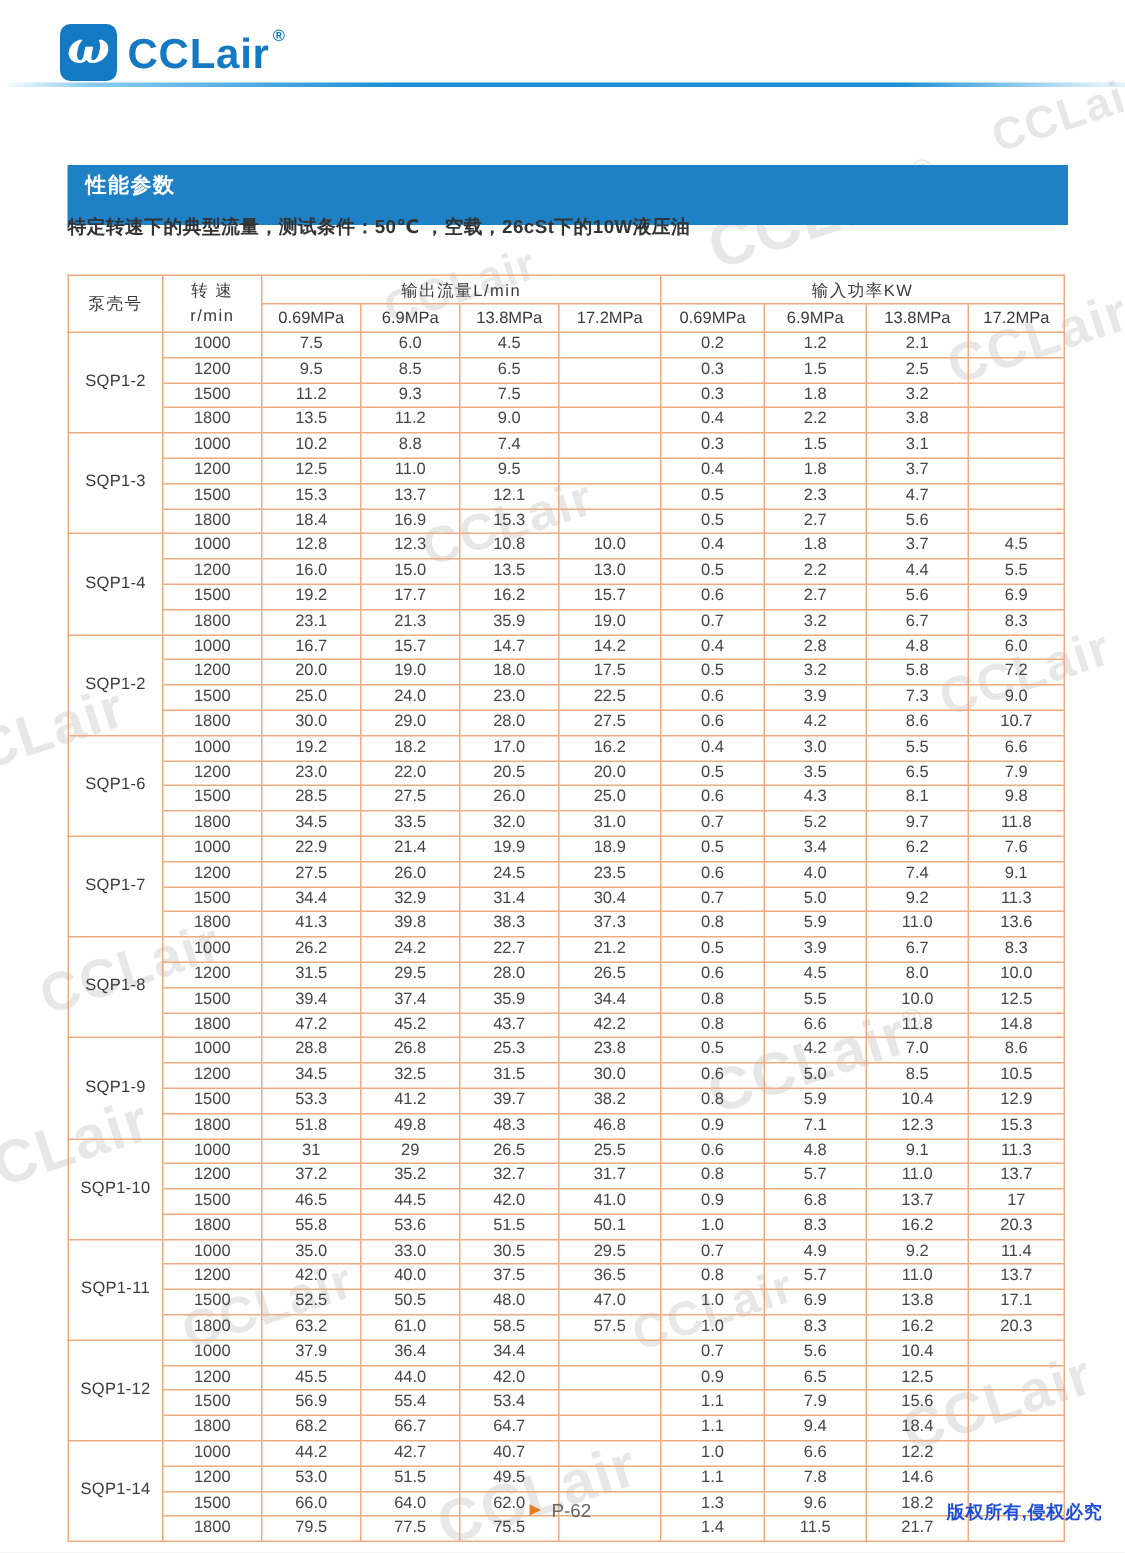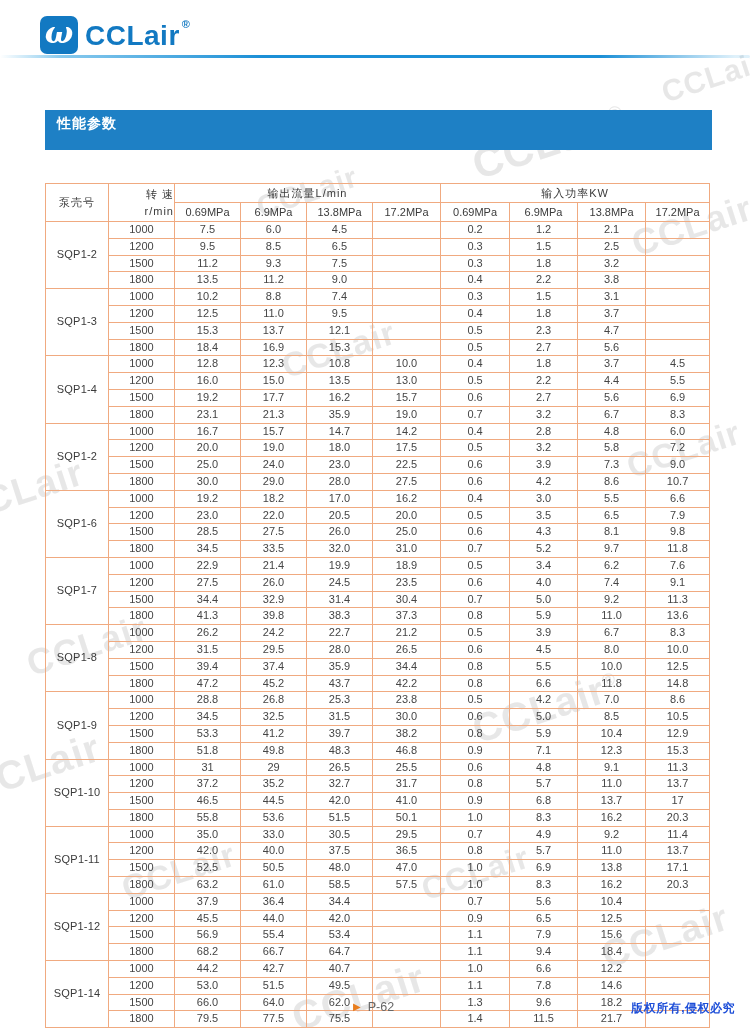--- a/index.html
+++ b/index.html
@@ -57,21 +57,21 @@
     font-size:11px;color:#454545;
   }
   table.perf th,table.perf td{
     border:1px solid #f0aa80;padding:0;text-align:center;
     font-weight:400;overflow:hidden;white-space:nowrap;
   }
   table.perf thead th{height:18px;font-weight:500;color:#3a3a3a;}
   table.perf thead th.cjk{letter-spacing:1px;}
   table.perf td{height:15.8px;line-height:15.8px;}
   td.model{font-weight:400;color:#3a3a3a;letter-spacing:.2px;}
-  th.speed-th div{line-height:17px;text-align:right;}
+  th.speed-th div{line-height:17px;}
   
   .footer-page{
     position:absolute;left:353px;top:1000px;display:flex;align-items:center;gap:7px;
     font-size:12.5px;color:#666666;
   }
   .arrow{color:#e87d1e;font-size:10px;line-height:1;}
   .copyright{
     position:absolute;right:15px;top:1000px;
     font-size:12px;font-weight:700;color:#1d4ed8;letter-spacing:.5px;
   }
@@ -101,20 +101,21 @@
   <div class="hdr-logo">
     <span class="logo-box">ω</span>
     <span class="logo-text">CCLair</span>
     <span class="logo-reg">®</span>
   </div>
   <div class="hdr-rule"></div>
 
   <div class="banner">
     <span>性能参数</span>
   </div>
+  <p class="conditions">特定转速下的典型流量，测试条件：50℃ ，空载，26cSt下的10W液压油</p>
 
   <table class="perf">
     <colgroup>
       <col style="width:63px">
         <col style="width:66px">
       <col style="width:66px">
         <col style="width:66px">
         <col style="width:66px">
         <col style="width:68px">
       <col style="width:69px">

